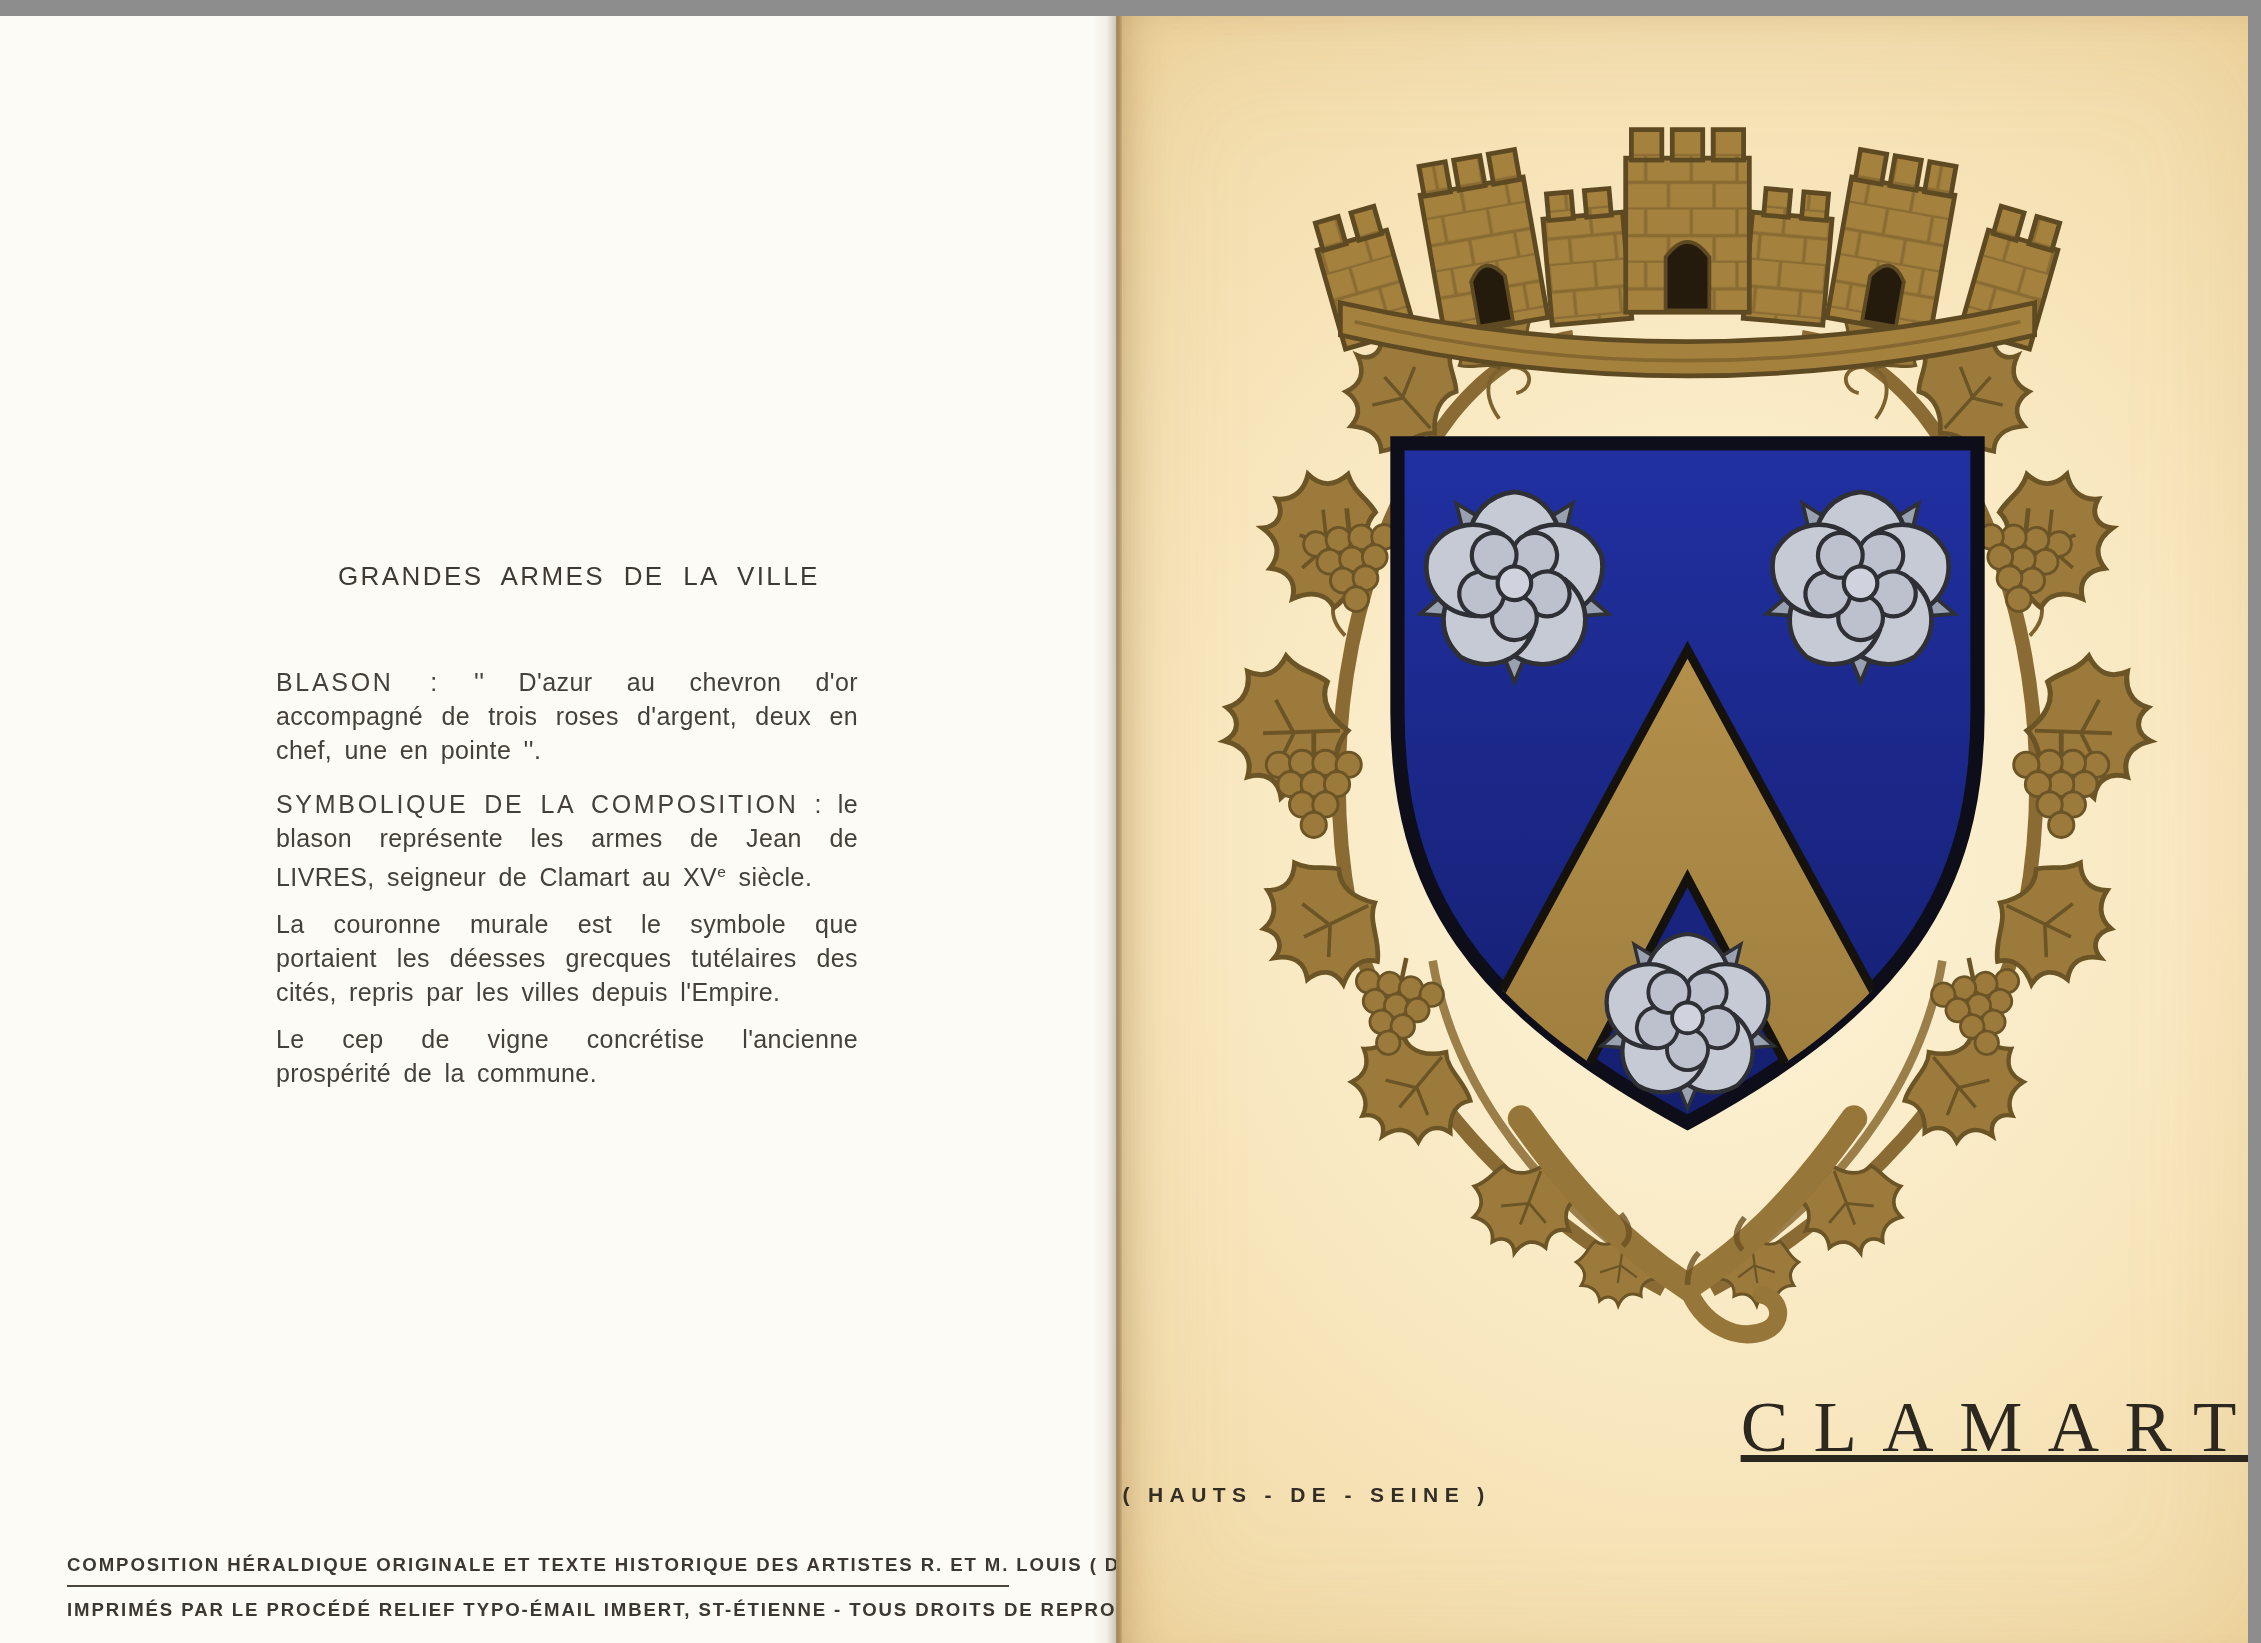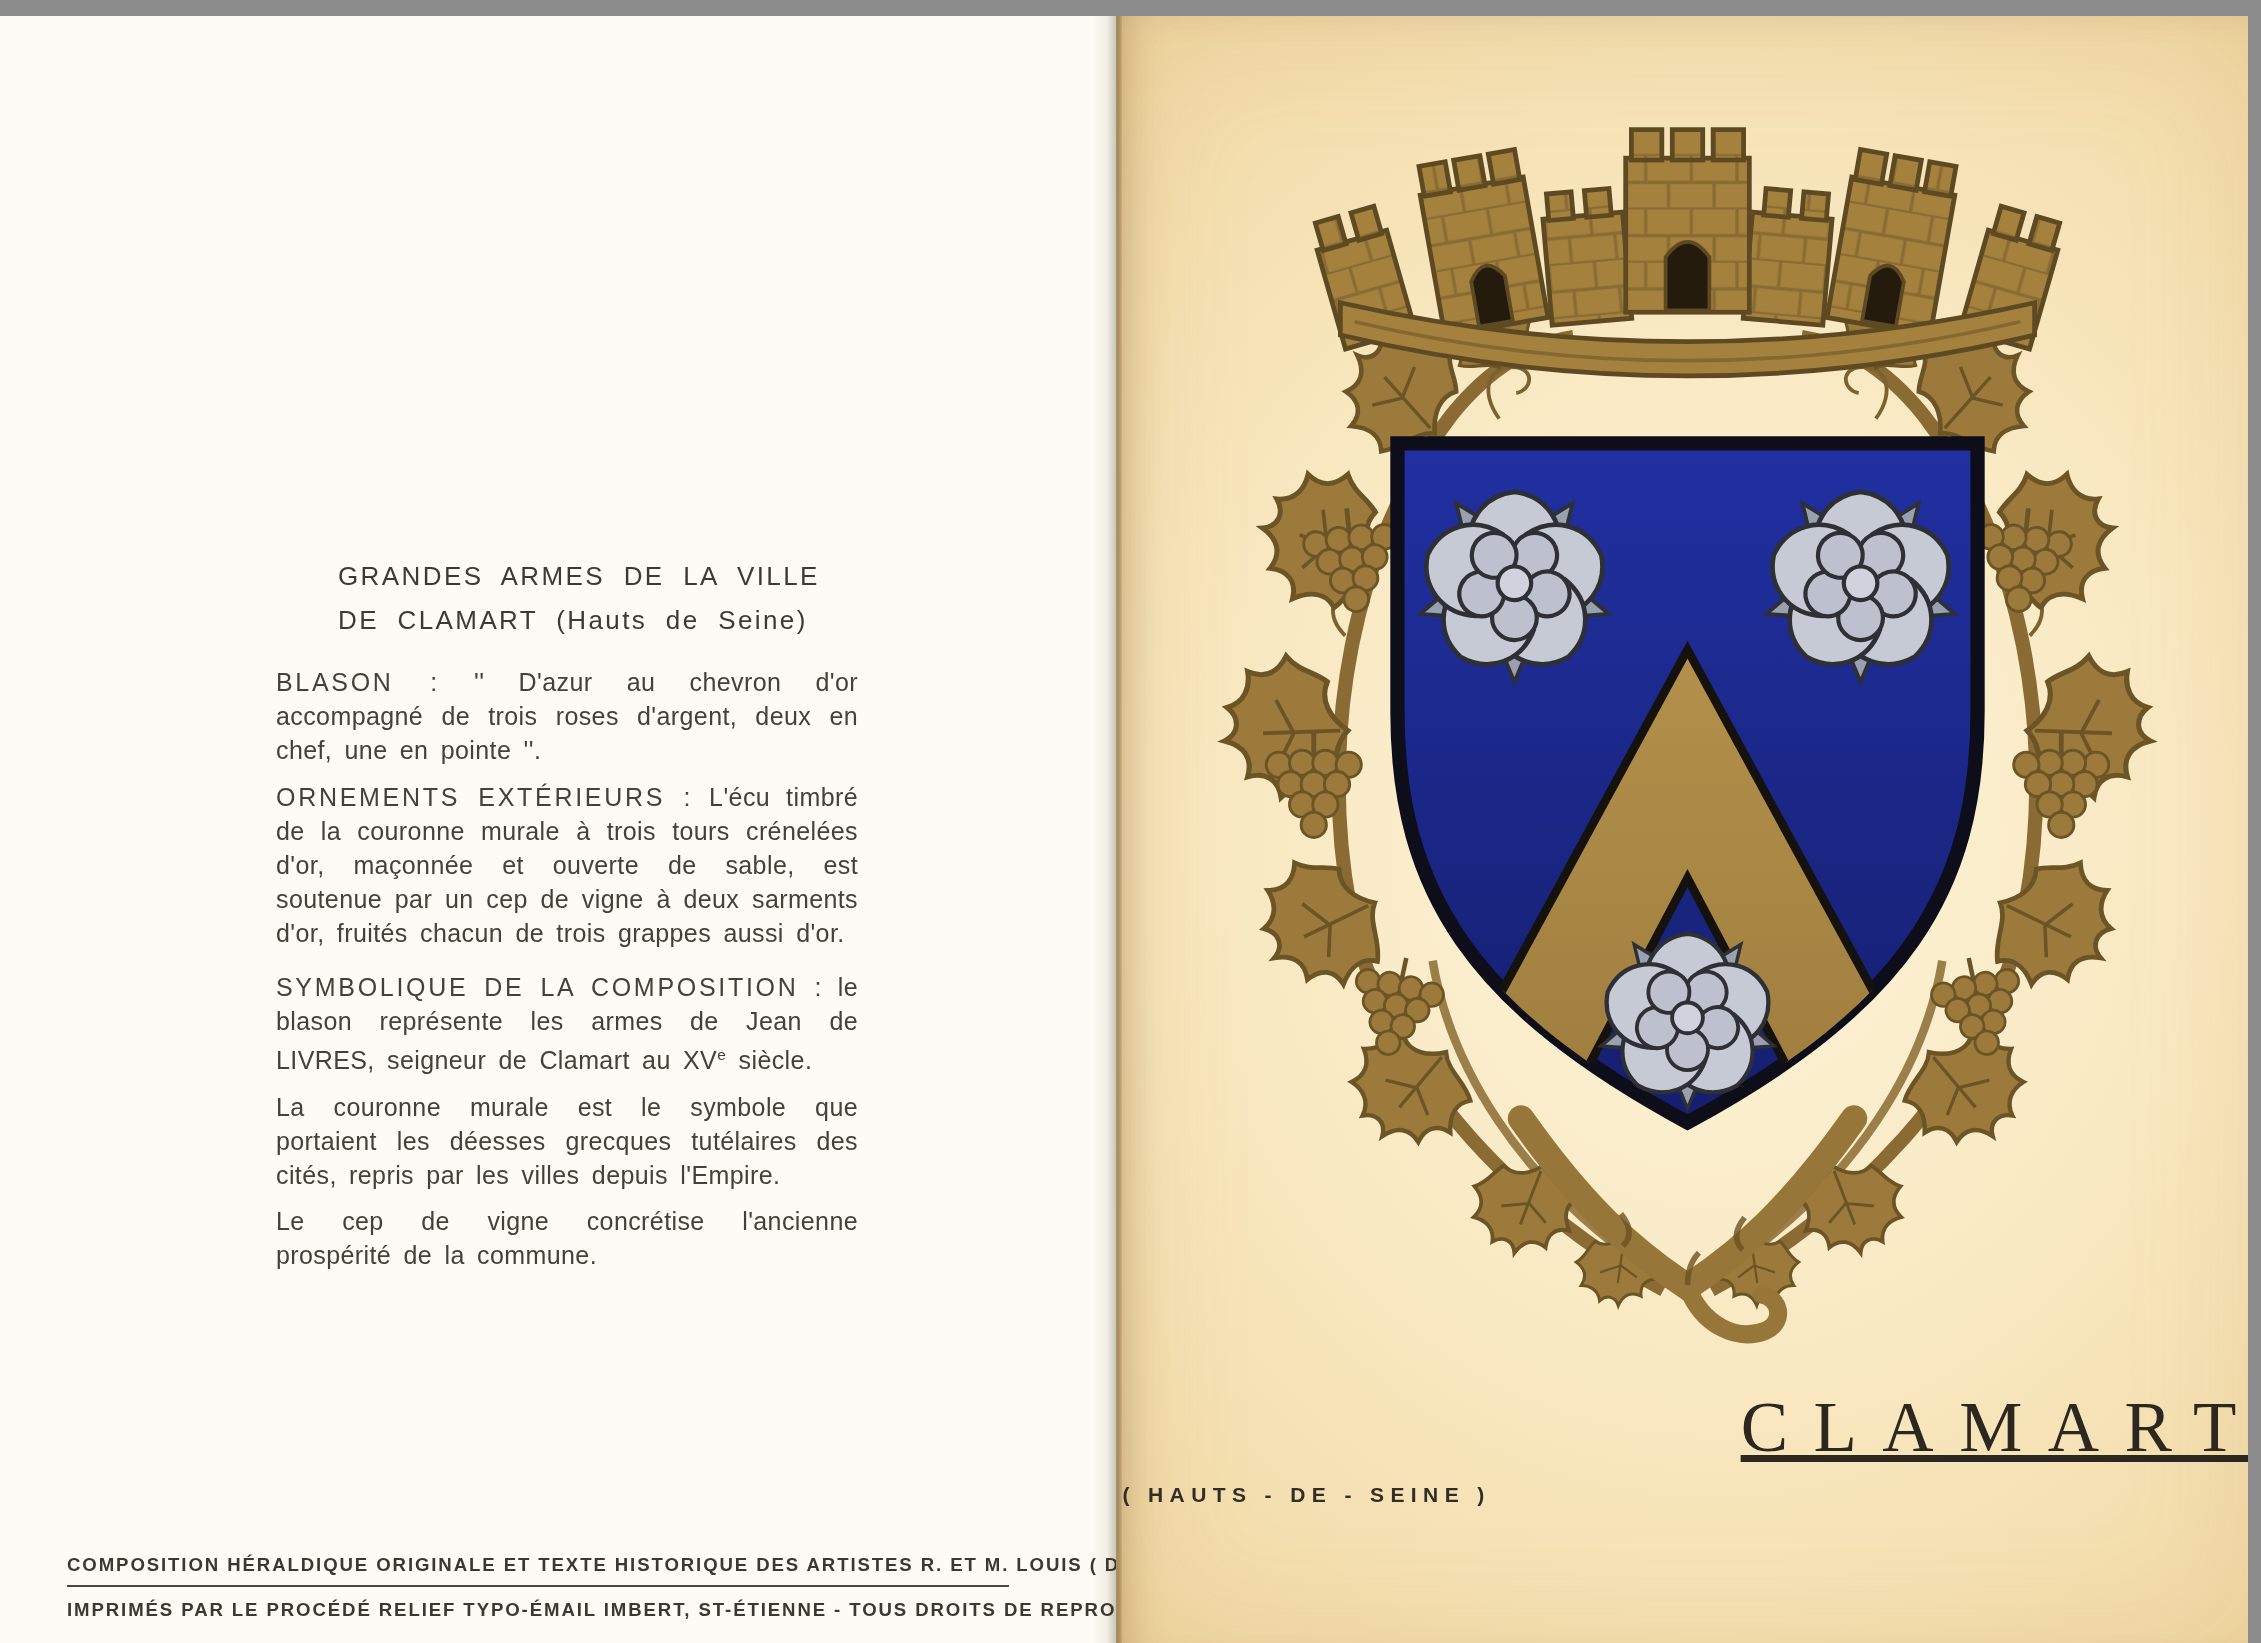--- a/index.html
+++ b/index.html
@@ -39,27 +39,25 @@
 </style>
 </head>
 <body>
 
 <div class="scan">
 
   <div class="left-page">
 
     <div class="title">
       <div>GRANDES ARMES DE LA VILLE</div>
-      <div>DE CLAMART (Hauts de Seine)</div>
     </div>
 
     <div class="paras">
       <p class="para"><span class="lead">BLASON :</span> <span>'' D'azur au chevron d'or accompagné de trois roses d'argent, deux en chef, une en pointe ''.</span></p>
 
-      <p class="para"><span class="lead">ORNEMENTS EXTÉRIEURS :</span> <span>L'écu timbré de la couronne murale à trois tours crénelées d'or, maçonnée et ouverte de sable, est soutenue par un cep de vigne à deux sarments d'or, fruités chacun de trois grappes aussi d'or.</span></p>
 
       <p class="para gap"><span class="lead">SYMBOLIQUE DE LA COMPOSITION :</span> <span>le blason représente les armes de Jean de LIVRES, seigneur de Clamart au XV</span><sup>e</sup><span> siècle.</span></p>
 
       <p class="para">La couronne murale est le symbole que portaient les déesses grecques tutélaires des cités, repris par les villes depuis l'Empire.</p>
 
       <p class="para">Le cep de vigne concrétise l'ancienne prospérité de la commune.</p>
     </div>
 
     <div class="footer">
       <div>COMPOSITION HÉRALDIQUE ORIGINALE ET TEXTE HISTORIQUE DES ARTISTES R. ET M. LOUIS ( DÉPOSÉ ) PARIS 1966</div>

